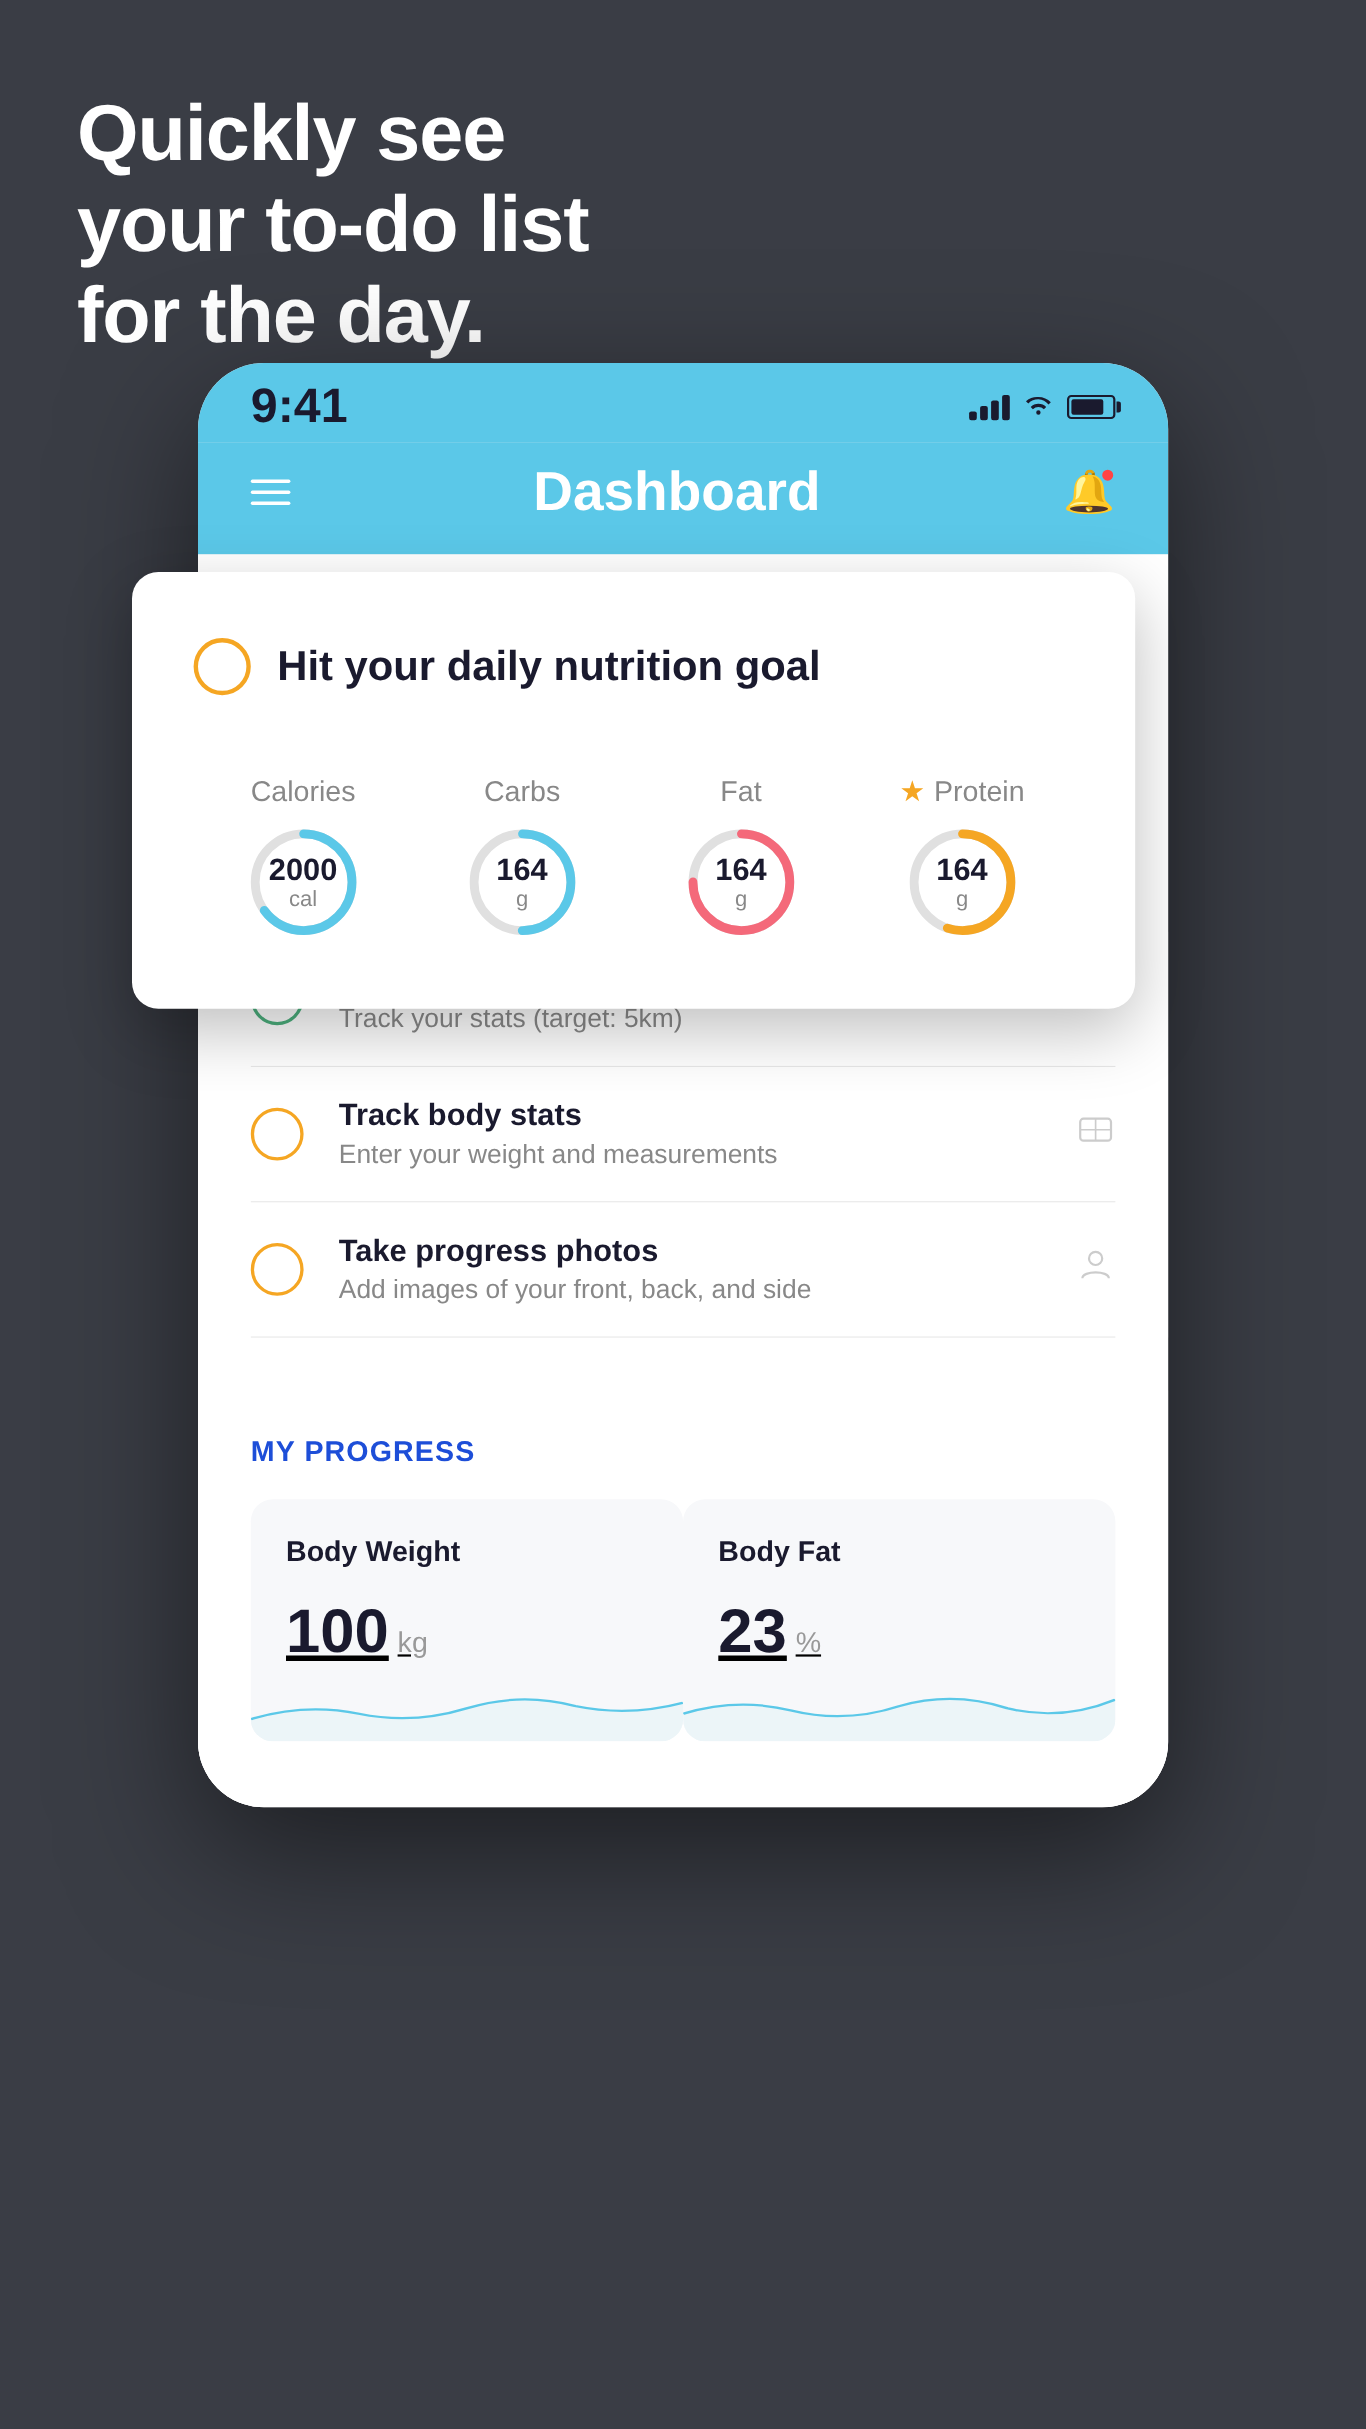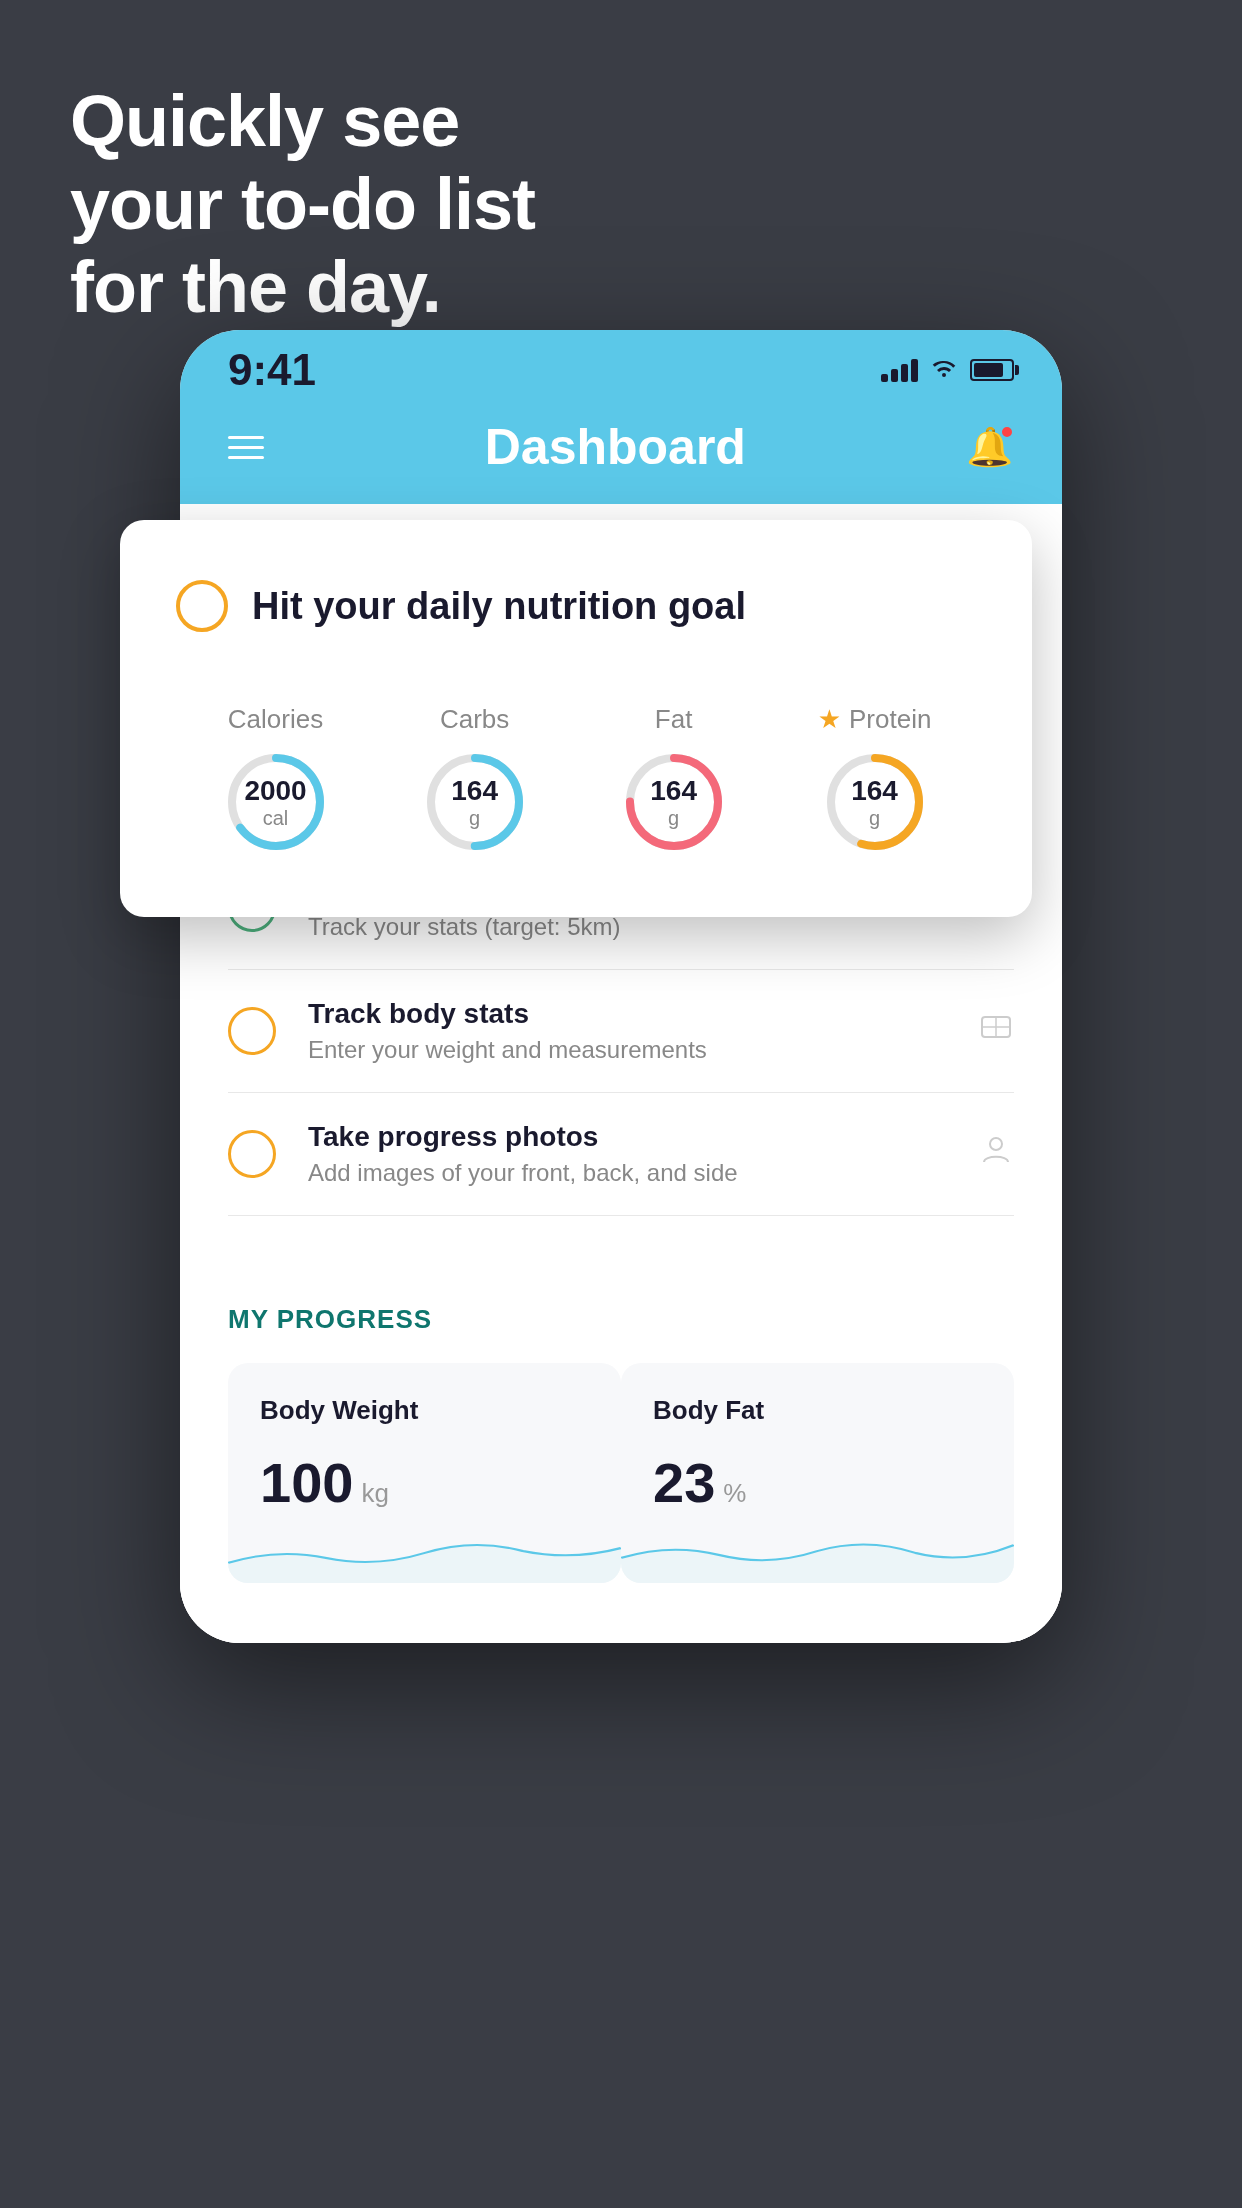--- a/index.html
+++ b/index.html
@@ -317,21 +317,21 @@
 
     
     .progress-section {
       background: white;
       padding: 40px 48px 0;
     }
 
     .progress-label {
       font-size: 26px;
       font-weight: 800;
-      color: #0f766e;
+      color: #1d4ed8;
       letter-spacing: 1px;
       margin-bottom: 28px;
     }
 
     .progress-cards {
       display: flex;
     }
 
     .progress-card {
       flex: 1;
@@ -347,20 +347,21 @@
       font-size: 26px;
       font-weight: 600;
       color: #1a1a2e;
       margin-bottom: 24px;
     }
 
     .progress-value {
       display: flex;
       align-items: baseline;
       gap: 8px;
+      text-decoration: underline;
     }
 
     .progress-number {
       font-size: 56px;
       font-weight: 700;
       color: #1a1a2e;
     }
 
     .progress-unit {
       font-size: 26px;

